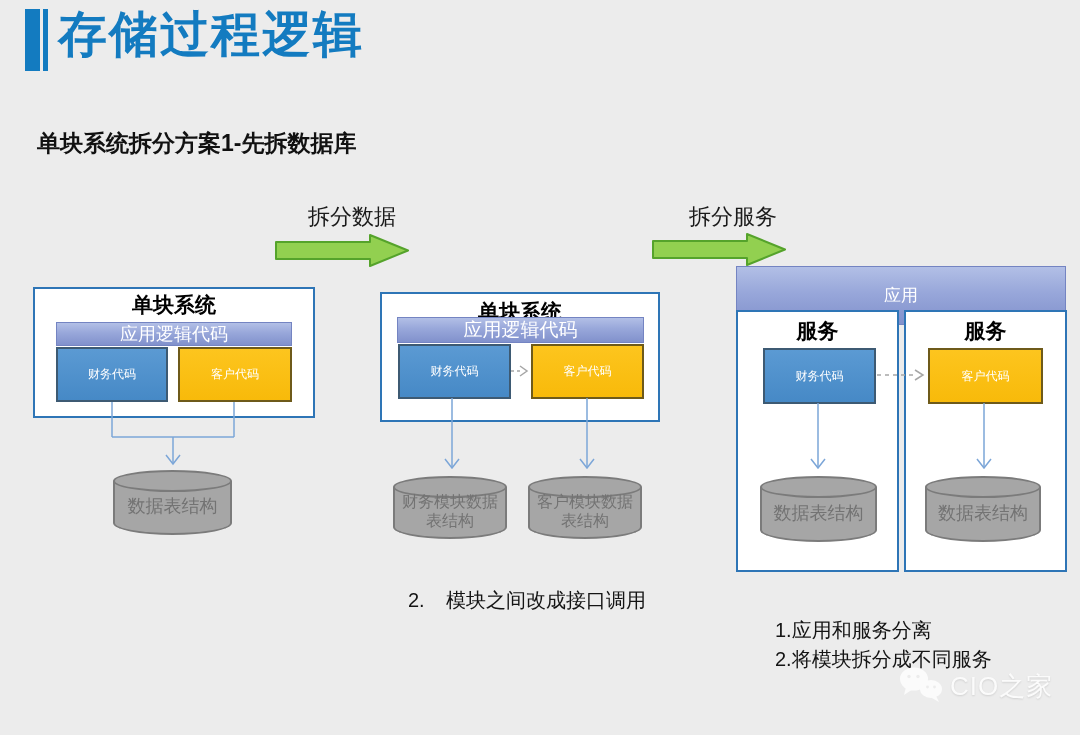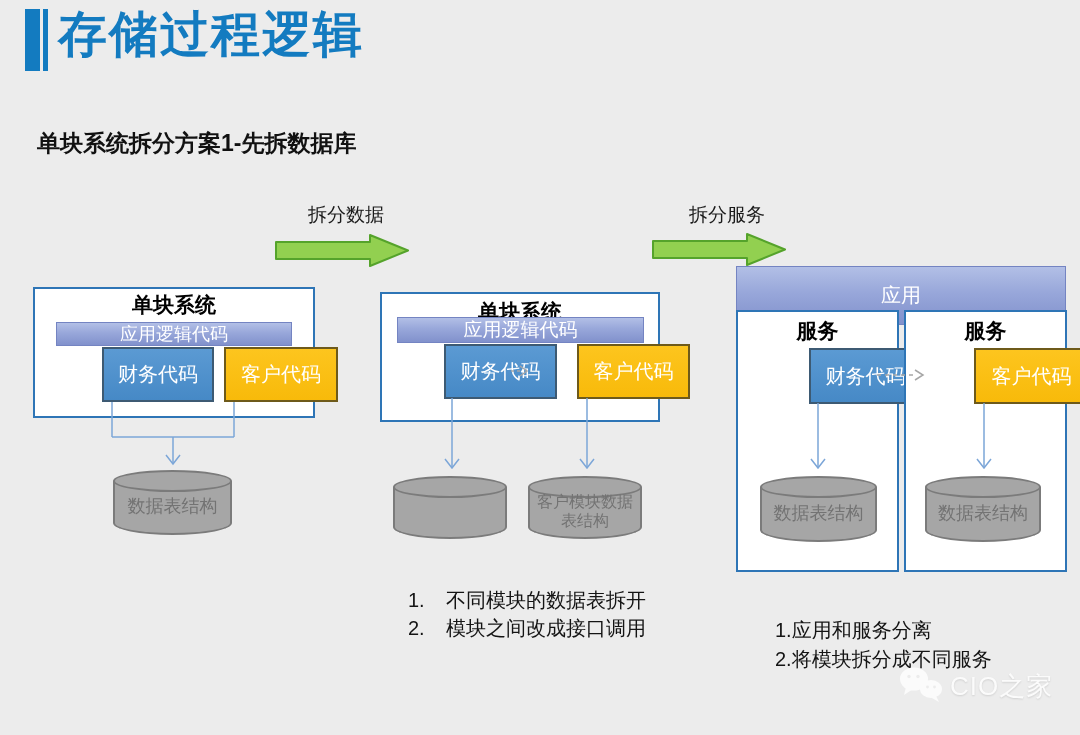--- a/index.html
+++ b/index.html
@@ -16,41 +16,41 @@
   .title-bar{background:#137bc0;}
   .page-title{
     color:#137bc0;font-size:49px;font-weight:900;letter-spacing:2px;
     white-space:nowrap;line-height:1.1;
   }
   .subtitle{
     color:#111;font-size:23px;font-weight:800;white-space:nowrap;
   }
 
   
-  .arrow-label{font-size:19px;color:#1a1a1a;white-space:nowrap;}
+  .arrow-label{font-size:22px;color:#1a1a1a;white-space:nowrap;}
 
   
   .outer-box{
     border:2px solid #2e75b6;background:#ffffff;box-sizing:border-box;
   }
   .block-title{
     position:absolute;left:0;right:0;text-align:center;
     font-size:21px;font-weight:800;color:#000;white-space:nowrap;
   }
   .app-bar{
     position:absolute;box-sizing:border-box;
     background:linear-gradient(180deg,#b2bfe6 0%,#98a7da 45%,#8191cc 100%);
     border:1px solid #7484c2;
     color:#fff;text-align:center;white-space:nowrap;
     display:flex;align-items:center;justify-content:center;
   }
   .code-box{
     position:absolute;box-sizing:border-box;
     color:#fff;display:flex;align-items:center;justify-content:center;
-    font-size:20px;font-weight:500;white-space:nowrap;margin-left:46px;
+    font-size:12px;font-weight:500;white-space:nowrap;
   }
   .code-blue{background:linear-gradient(180deg,#5b9ad3 0%,#4689c6 100%);border:2px solid #3d5a73;}
   .code-orange{background:linear-gradient(180deg,#fdc51e 0%,#f8ba0a 100%);border:2px solid #6e5a1a;}
 
   
   .cyl{position:absolute;z-index:3;}
   .cyl-body{
     position:absolute;left:0;right:0;top:11px;bottom:0;
     background:#a6a6a6;border:2px solid #7b7b7b;border-top:none;
     border-radius:0 0 50% 50% / 0 0 12px 12px;box-sizing:border-box;
@@ -118,33 +118,33 @@
   <div class="abs outer-box" style="left:380px;top:292px;width:280px;height:130px;">
     <div class="block-title" style="top:4px;z-index:1;">单块系统</div>
     <div class="app-bar" style="left:15px;top:23px;width:247px;height:26px;font-size:19px;z-index:2;">应用逻辑代码</div>
     <div class="code-box code-blue" style="left:16px;top:50px;width:113px;height:55px;z-index:2;">财务代码</div>
     <div class="code-box code-orange" style="left:149px;top:50px;width:113px;height:55px;z-index:2;">客户代码</div>
   </div>
 
   <div class="cyl" style="left:393px;top:476px;width:114px;height:63px;">
     <div class="cyl-body"></div>
     <div class="cyl-top"></div>
+    <div class="cyl-label two-line">财务模块数据表结构</div>
   </div>
   <div class="cyl" style="left:528px;top:476px;width:114px;height:63px;">
     <div class="cyl-body"></div>
     <div class="cyl-top"></div>
     <div class="cyl-label two-line">客户模块数据表结构</div>
   </div>
 
   <div class="abs notes" style="left:408px;top:586px;">
-    <div><span class="num">1.</span><span>不同模块的数据表拆开</span></div>
     <div><span class="num">2.</span><span>模块之间改成接口调用</span></div>
   </div>
 
-  <div class="app-bar abs" style="left:736px;top:266px;width:330px;height:59px;font-size:20px;">应用</div>
+  <div class="app-bar abs" style="left:736px;top:266px;width:330px;height:59px;font-size:17px;">应用</div>
 
   <div class="abs outer-box" style="left:736px;top:310px;width:163px;height:262px;">
     <div class="block-title" style="top:5px;">服务</div>
     <div class="code-box code-blue" style="left:25px;top:36px;width:113px;height:56px;">财务代码</div>
   </div>
   <div class="abs outer-box" style="left:904px;top:310px;width:163px;height:262px;">
     <div class="block-title" style="top:5px;">服务</div>
     <div class="code-box code-orange" style="left:22px;top:36px;width:115px;height:56px;">客户代码</div>
   </div>
 

